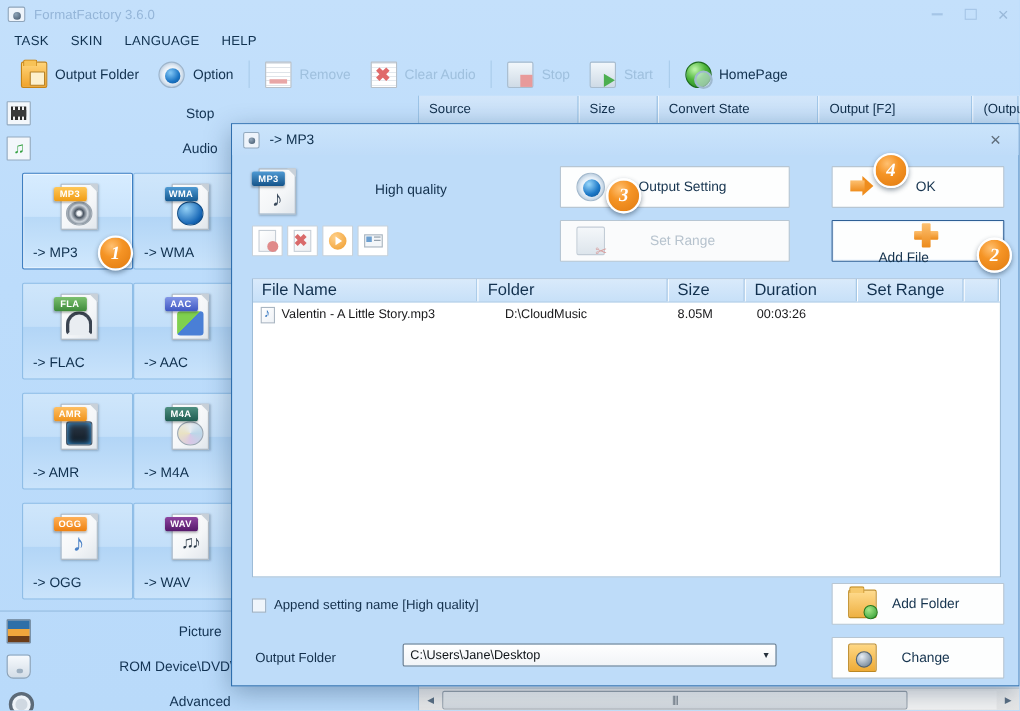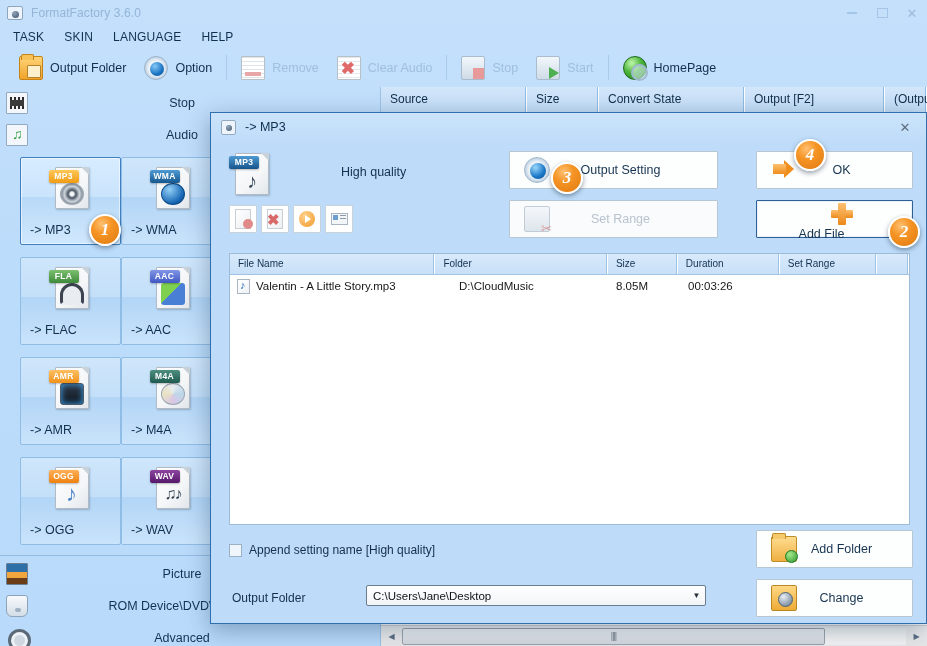--- a/index.html
+++ b/index.html
@@ -266,21 +266,21 @@
   .mb-doc { position:absolute; left:5px; top:3px; width:16px; height:20px;
             background:linear-gradient(135deg,#fff,#eceff2); border:1px solid #c6ced6; }
   .mb-badge { position:absolute; right:3px; bottom:3px; width:10px; height:10px; border-radius:50%; }
 
   .file-area {
     position:absolute; left:18px; top:140px; width:681px; height:272px;
     background:#ffffff; border:1px solid #9dbcd8;
   }
   .fa-hdr { display:flex; height:21px; background:linear-gradient(180deg,#d9eafb,#c7e0f8);
             border-bottom:1px solid #9fc3e4; }
-  .fa-hdr .fh { height:20px; line-height:20px; padding-left:8px; font-size:10px; color:#12314f;
+  .fa-hdr .fh { height:20px; line-height:20px; padding-left:8px; font-size:15px; color:#12314f;
                 border-right:1px solid #ffffff; box-shadow: inset -2px 0 0 -1px #9ec2e3; }
   .fa-row { display:flex; height:22px; align-items:center; font-size:11.5px; color:#18181a; }
   .fa-row .fc { padding-left:8px; overflow:hidden; white-space:nowrap; }
   .note-ico { width:13px; height:15px; margin-left:7px; margin-right:-2px; position:relative; flex:none;
               background:linear-gradient(135deg,#fff,#eef2f6); border:1px solid #aab6c2; }
   .note-ico:after { content:"\266A"; position:absolute; left:2px; top:-1px; font-size:11px; color:#2b6fbd; }
 
   .chk-row { position:absolute; left:18px; top:430px; display:flex; align-items:center; }
   .chk { width:13px; height:13px; border:1px solid #9bb0c4; background:#eff5fb; margin-right:7px; flex:none;}
   .chk-lbl { font-size:12px; color:#132f4b; }

